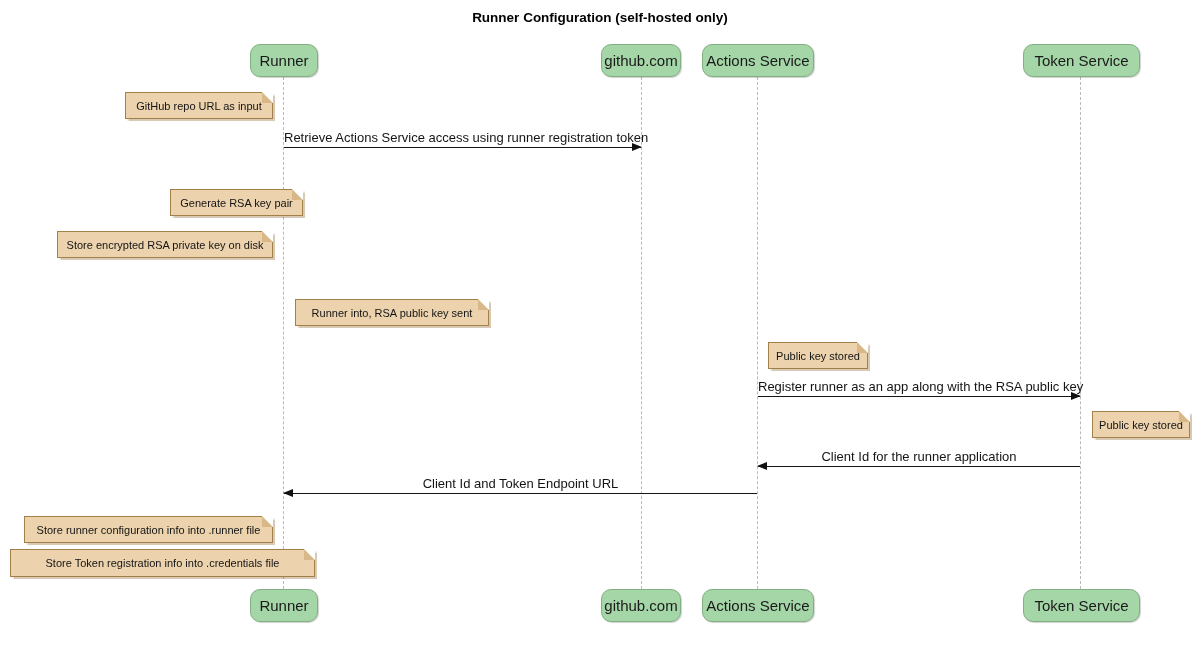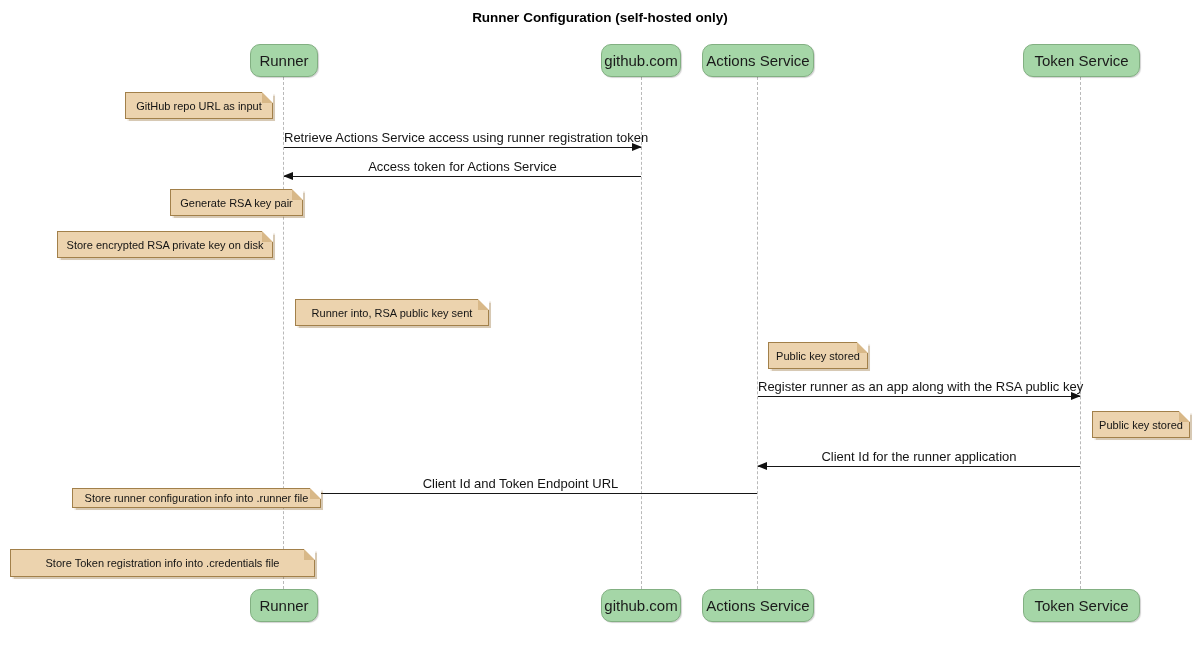--- a/index.html
+++ b/index.html
@@ -89,26 +89,20 @@
   <div class="participant" style="left:702px; top:589px; width:112px;">Actions Service</div>
   <div class="participant" style="left:1023px; top:589px; width:117px;">Token Service</div>
 
   <div class="msg" style="left:284px; top:131px; width:357px;">
     <span class="lbl">Retrieve Actions Service access using runner registration token</span>
     <div class="line">
         <span class="head r"></span>
       </div>
   </div>
 
-  <div class="msg" style="left:284px; top:160px; width:357px;">
-    <span class="lbl">Access token for Actions Service</span>
-    <div class="line">
-        <span class="head l"></span>
-      </div>
-  </div>
 
 
   <div class="msg" style="left:758px; top:380px; width:322px;">
     <span class="lbl">Register runner as an app along with the RSA public key</span>
     <div class="line">
         <span class="head r"></span>
       </div>
   </div>
 
   <div class="msg" style="left:758px; top:450px; width:322px;">
@@ -124,16 +118,16 @@
         <span class="head l"></span>
       </div>
   </div>
 
   <div class="note" style="left:125px; top:92px;  width:148px; height:27px;">GitHub repo URL as input</div>
   <div class="note" style="left:140px; top:189px; width:133px; height:27px;margin-left:30px;">Generate RSA key pair</div>
   <div class="note" style="left:57px;  top:231px; width:216px; height:27px;">Store encrypted RSA private key on disk</div>
   <div class="note" style="left:295px; top:299px; width:194px; height:27px;">Runner into, RSA public key sent</div>
   <div class="note" style="left:768px; top:342px; width:100px; height:27px;">Public key stored</div>
   <div class="note" style="left:1092px; top:411px; width:98px; height:27px;">Public key stored</div>
-  <div class="note" style="left:24px;  top:488px; width:249px; height:20px;margin-left:48px;">Store runner configuration info into .runner file</div>
+  <div class="note" style="left:24px;  top:516px; width:249px; height:27px;">Store runner configuration info into .runner file</div>
   <div class="note" style="left:10px;  top:549px; width:305px; height:28px;">Store Token registration info into .credentials file</div>
 
 </div>
 
 </body></html>

